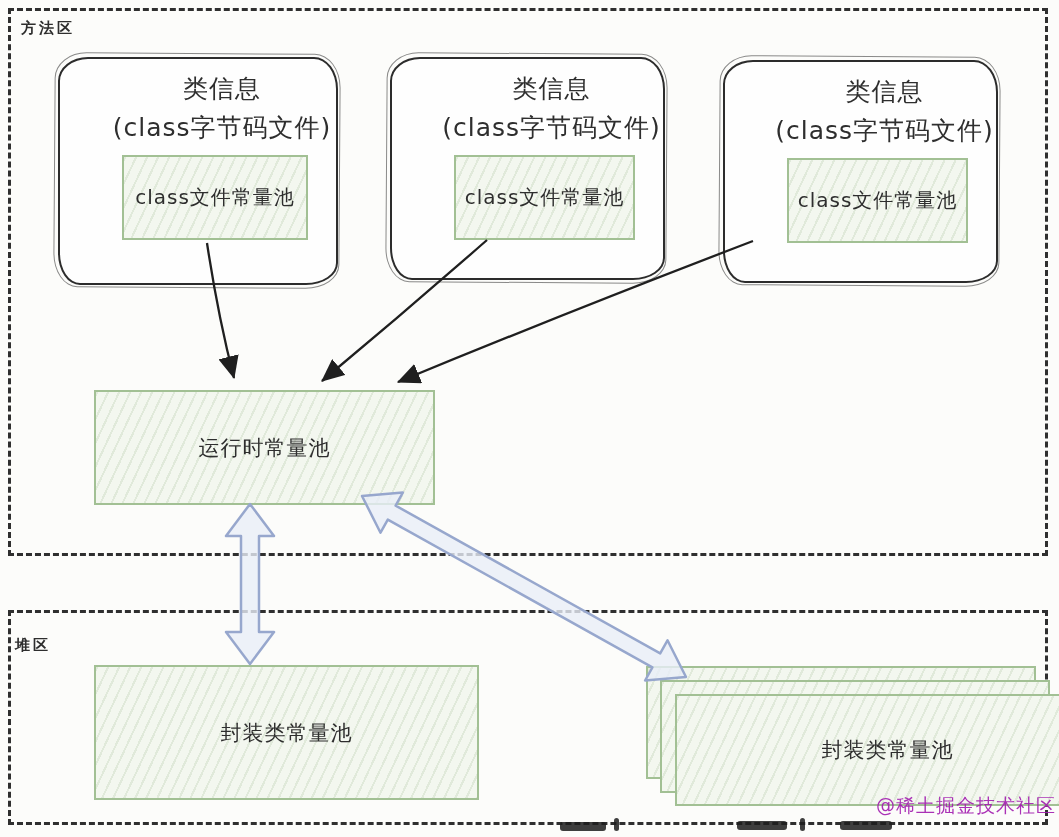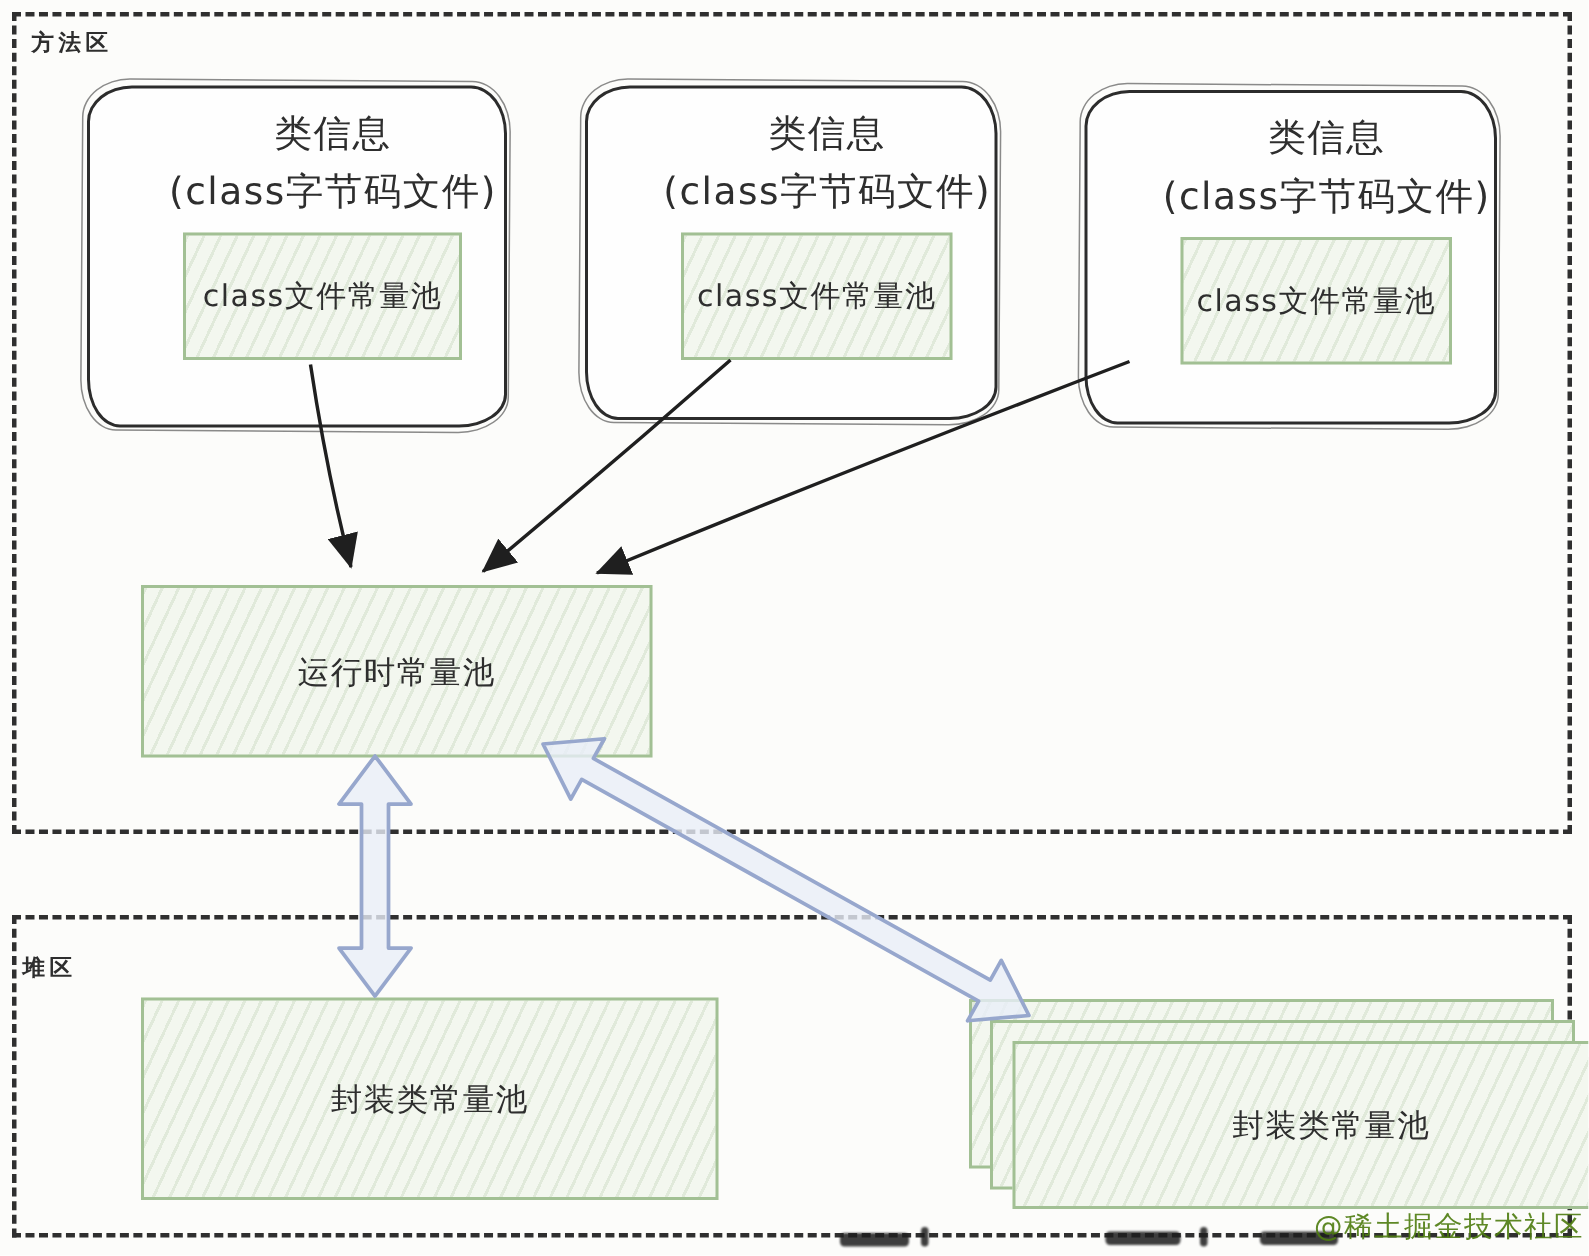--- a/index.html
+++ b/index.html
@@ -27,21 +27,21 @@
     position:absolute;box-sizing:border-box;
     background-color:#f3f7ef;
     background-image:repeating-linear-gradient(115deg, rgba(150,180,135,.20) 0 2px, rgba(255,255,255,0) 2px 10px);
     border:2px solid #a2c094;
     display:flex;align-items:center;justify-content:center;
     font-size:20px;letter-spacing:1px;text-align:center;margin-left:36px;
   }
   .pool-in-card{left:26px;right:28px;top:96px;height:85px;}
   .svg-overlay{position:absolute;left:0;top:0;pointer-events:none;}
   .watermark{
-    position:absolute;right:3px;bottom:6px;font-size:19px;color:#4d7c0f;
+    position:absolute;right:3px;bottom:18px;font-size:19px;color:#a21caf;
     letter-spacing:1px;opacity:.9;
   }
   .smudge{position:absolute;background:#1e1e1e;border-radius:3px;opacity:.85;filter:blur(.6px);}
 </style>
 </head>
 <body>
 
 <div class="canvas">
 
   <div class="dashed-region" style="left:8px;top:8px;width:1040px;height:548px;">

